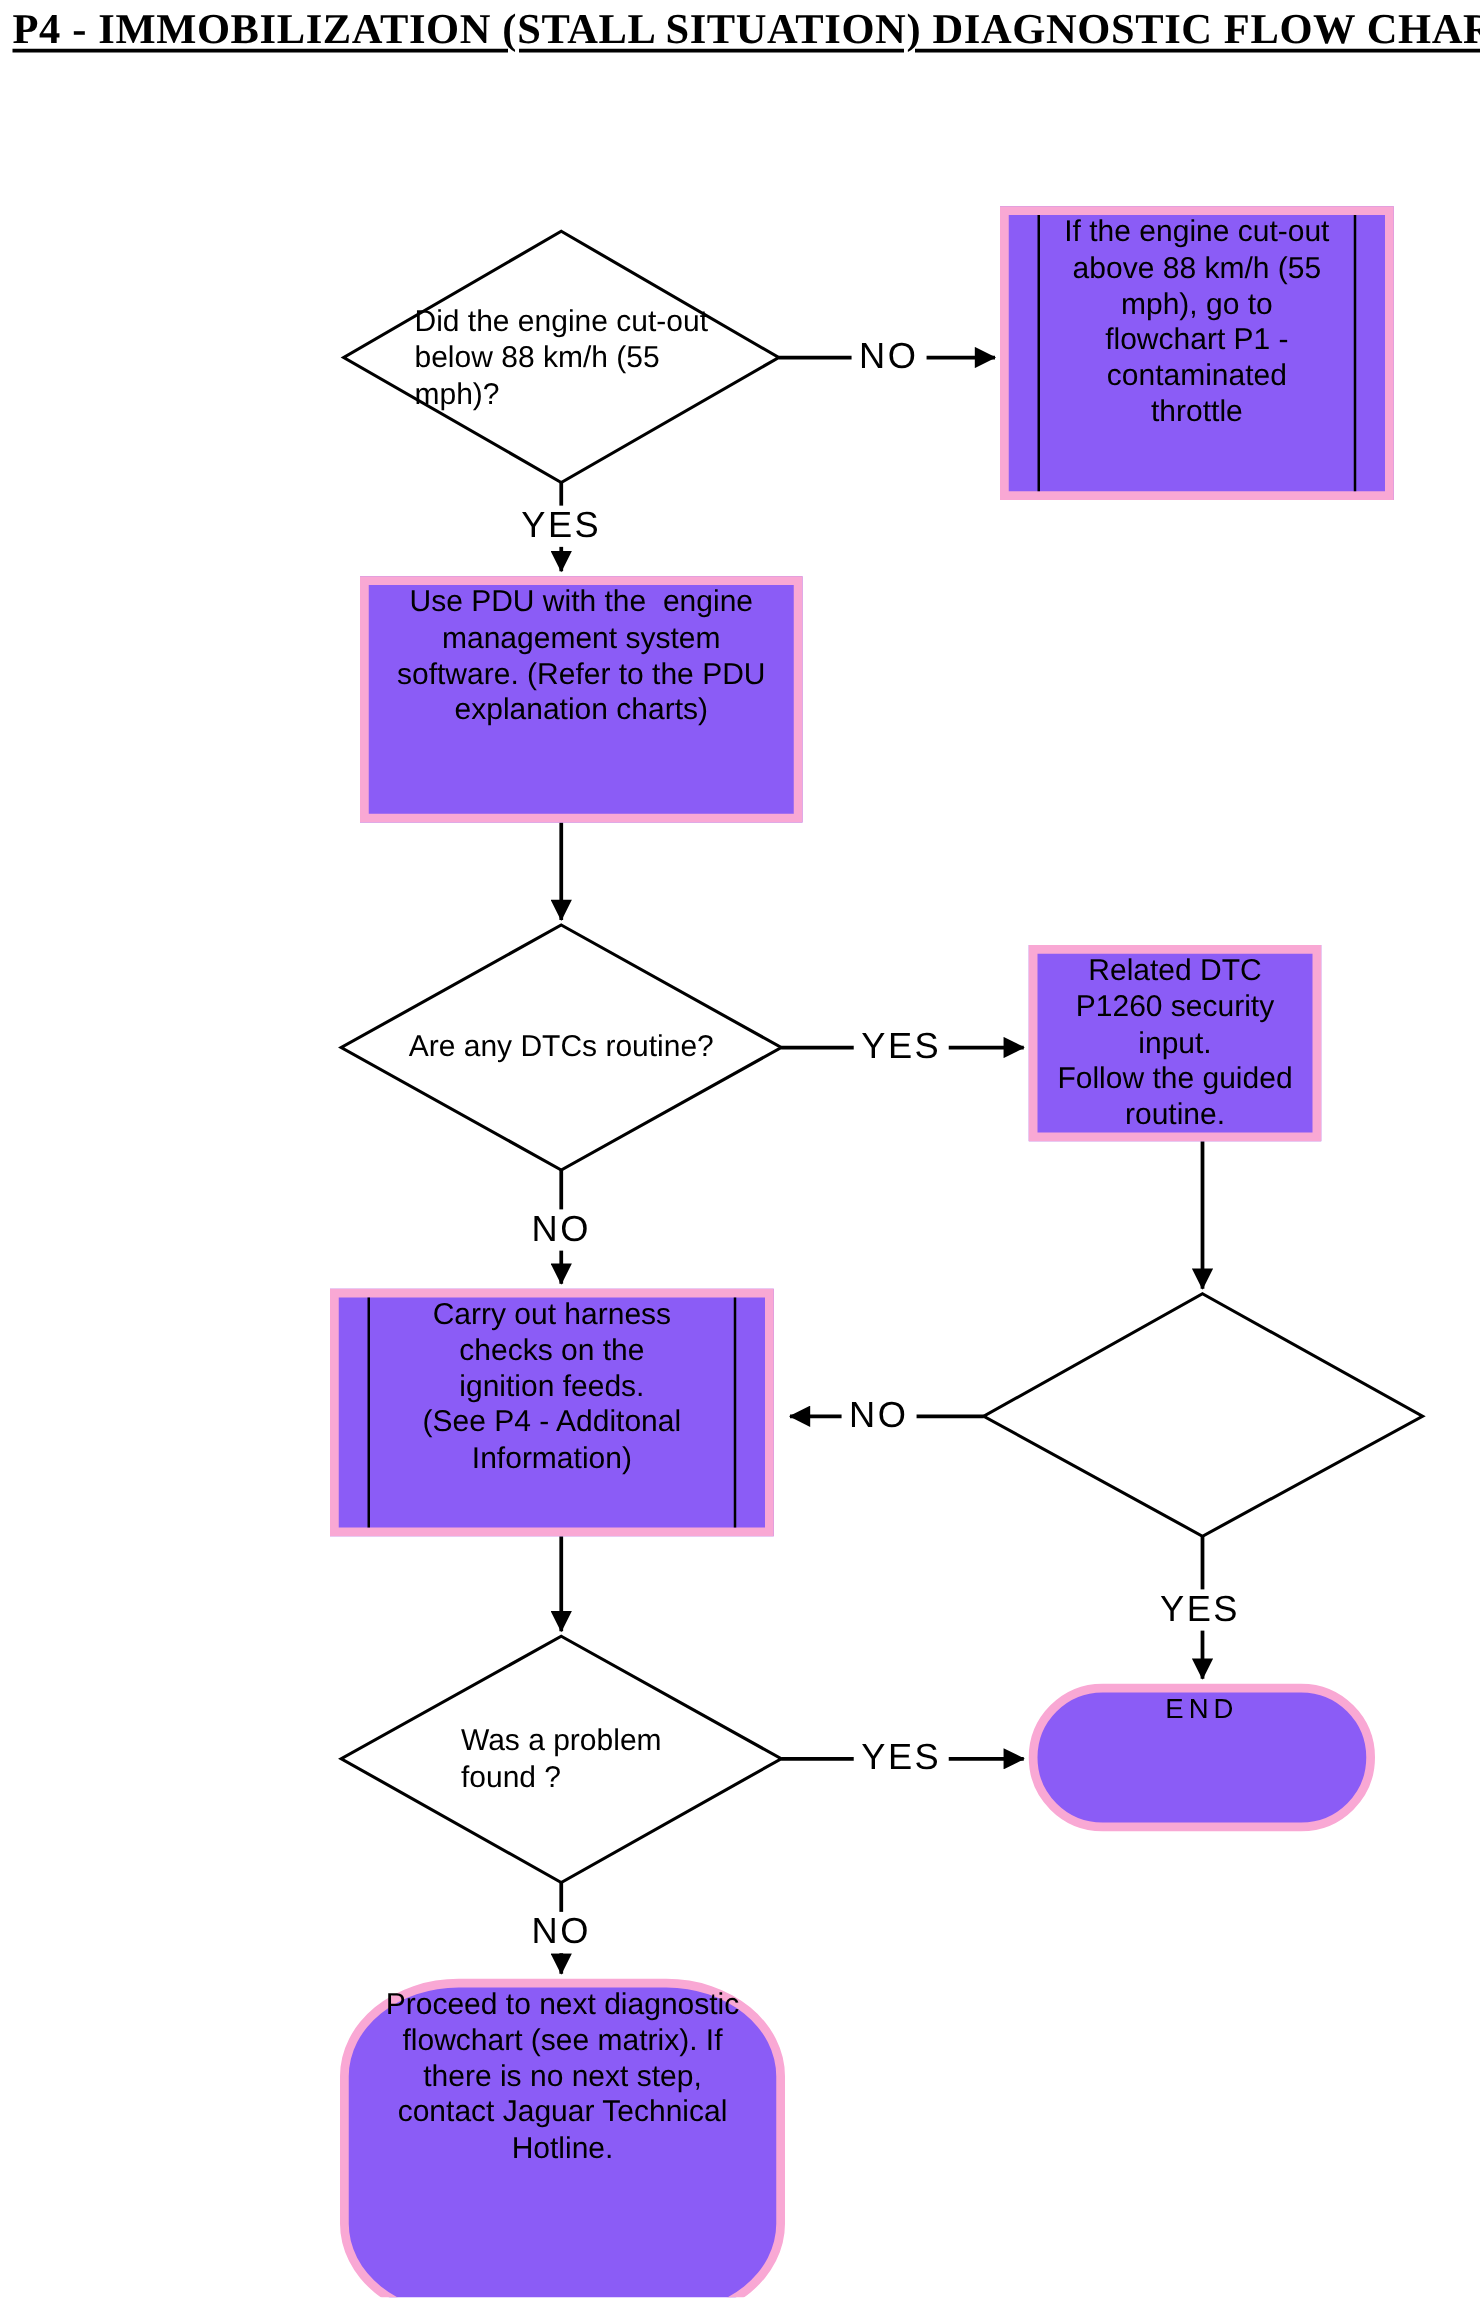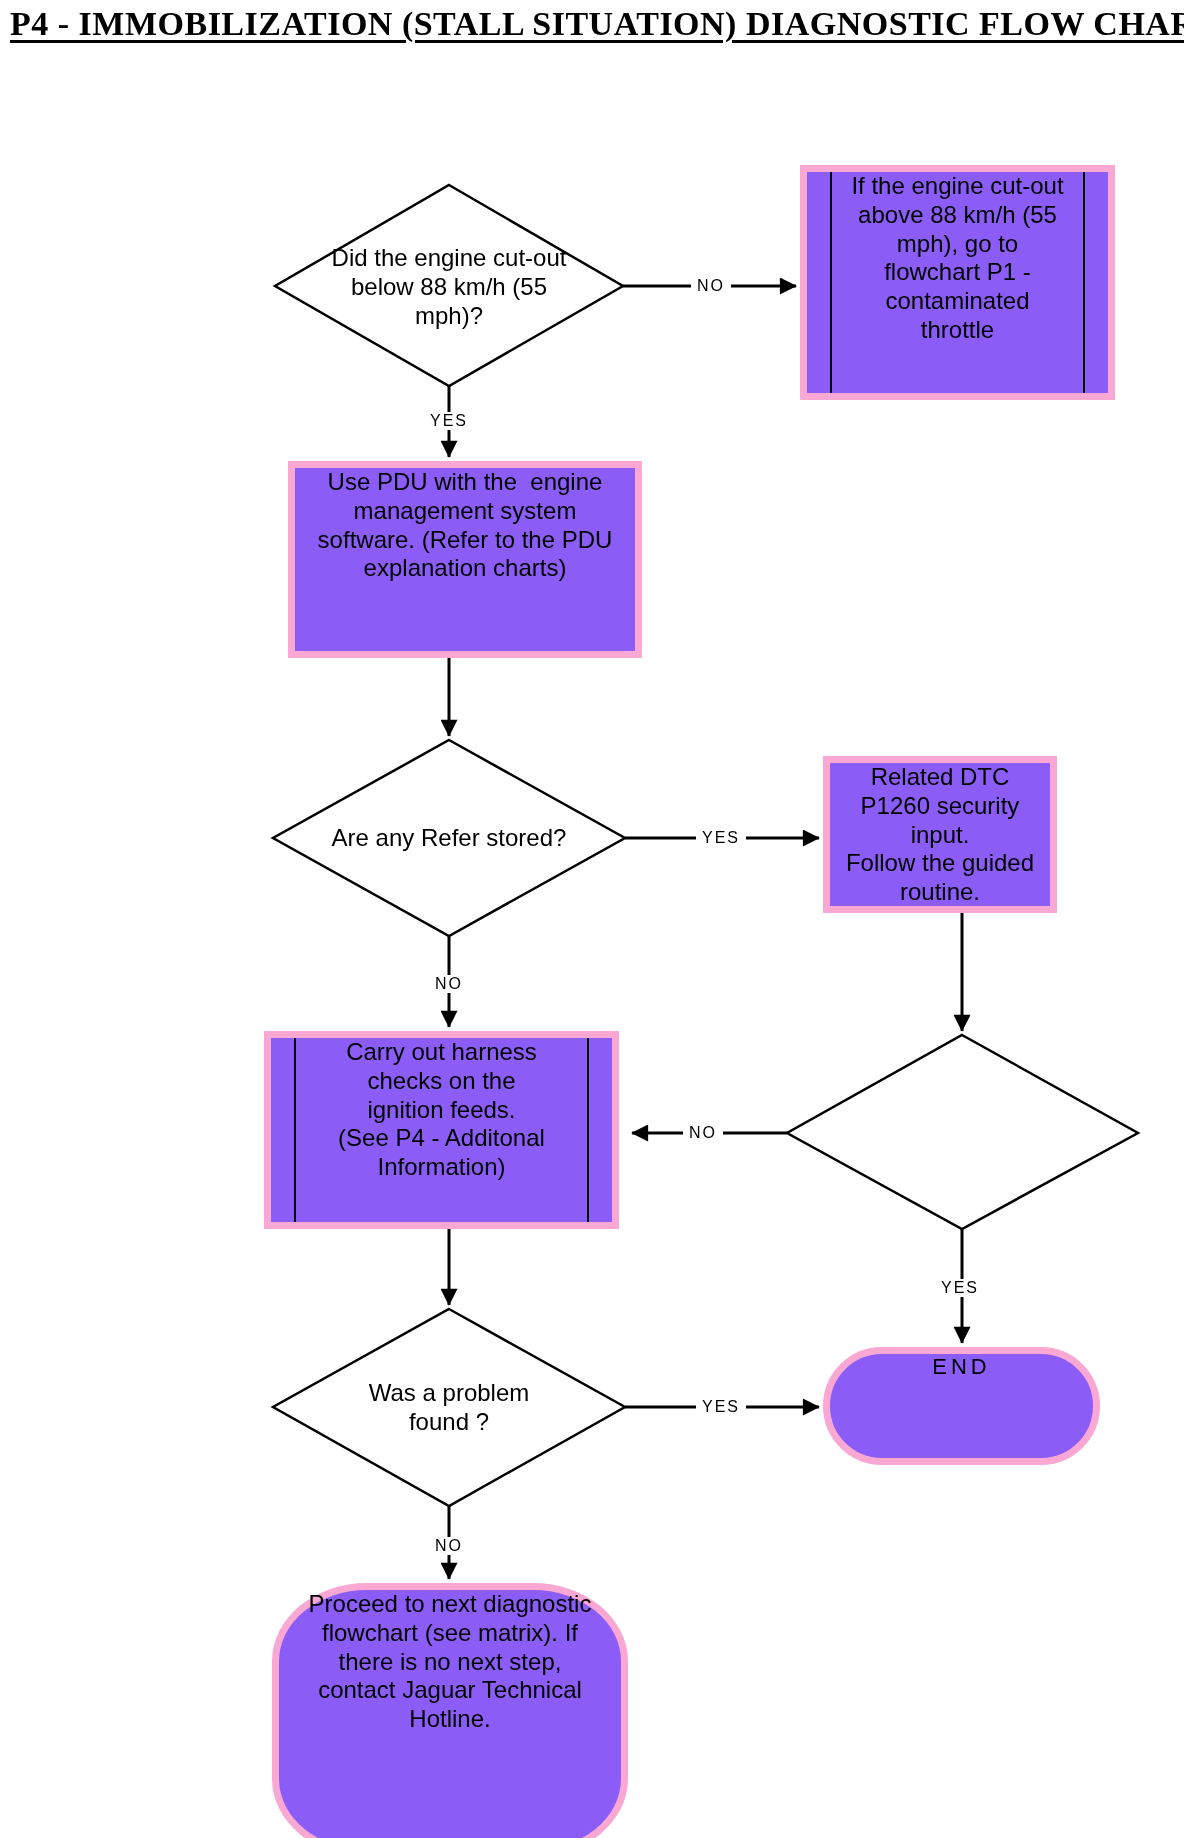--- a/index.html
+++ b/index.html
@@ -51,29 +51,28 @@
     border-left: 2.5px solid #000;
   }
   .dline.left  { left: 23px; }
   .dline.right { right: 23px; }
 
   .diamond-text {
     position: absolute;
     transform: translate(-50%, -50%);
     font-size: 24px;
     line-height: 1.2;
-    text-align: center;
     white-space: pre-wrap;
   }
   .edge-label {
     position: absolute;
     transform: translate(-50%, -50%);
     background: #ffffff;
     padding: 0 6px;
-    font-size: 16px;
+    font-size: 29px;
     letter-spacing: 2px;
     z-index: 3;
   }
   .terminator { border-radius: 60px; }
   .terminator-big { border-radius: 95px / 78px; }
   .end-text { font-size: 22px; letter-spacing: 4px; }
 </style>
 </head>
 <body>
 
@@ -149,21 +148,21 @@
     <div class="node-text">Proceed to next diagnostic
 flowchart (see matrix). If
 there is no next step,
 contact Jaguar Technical
 Hotline.</div>
   </div>
 
   <div class="diamond-text" style="left:449px; top:287px;">Did the engine cut-out
 below 88 km/h (55
 mph)?</div>
-  <div class="diamond-text" style="left:449px; top:838px;">Are any Refer stored?</div>
+  <div class="diamond-text" style="left:449px; top:838px;">Are any DTCs routine?</div>
   <div class="diamond-text" style="left:449px; top:1408px;">Was a problem
 found ?</div>
 
   <span class="edge-label" style="left:711px; top:286px;">NO</span>
   <span class="edge-label" style="left:449px; top:421px;">YES</span>
   <span class="edge-label" style="left:721px; top:838px;">YES</span>
   <span class="edge-label" style="left:449px; top:984px;">NO</span>
   <span class="edge-label" style="left:703px; top:1133px;">NO</span>
   <span class="edge-label" style="left:960px; top:1288px;">YES</span>
   <span class="edge-label" style="left:721px; top:1407px;">YES</span>

